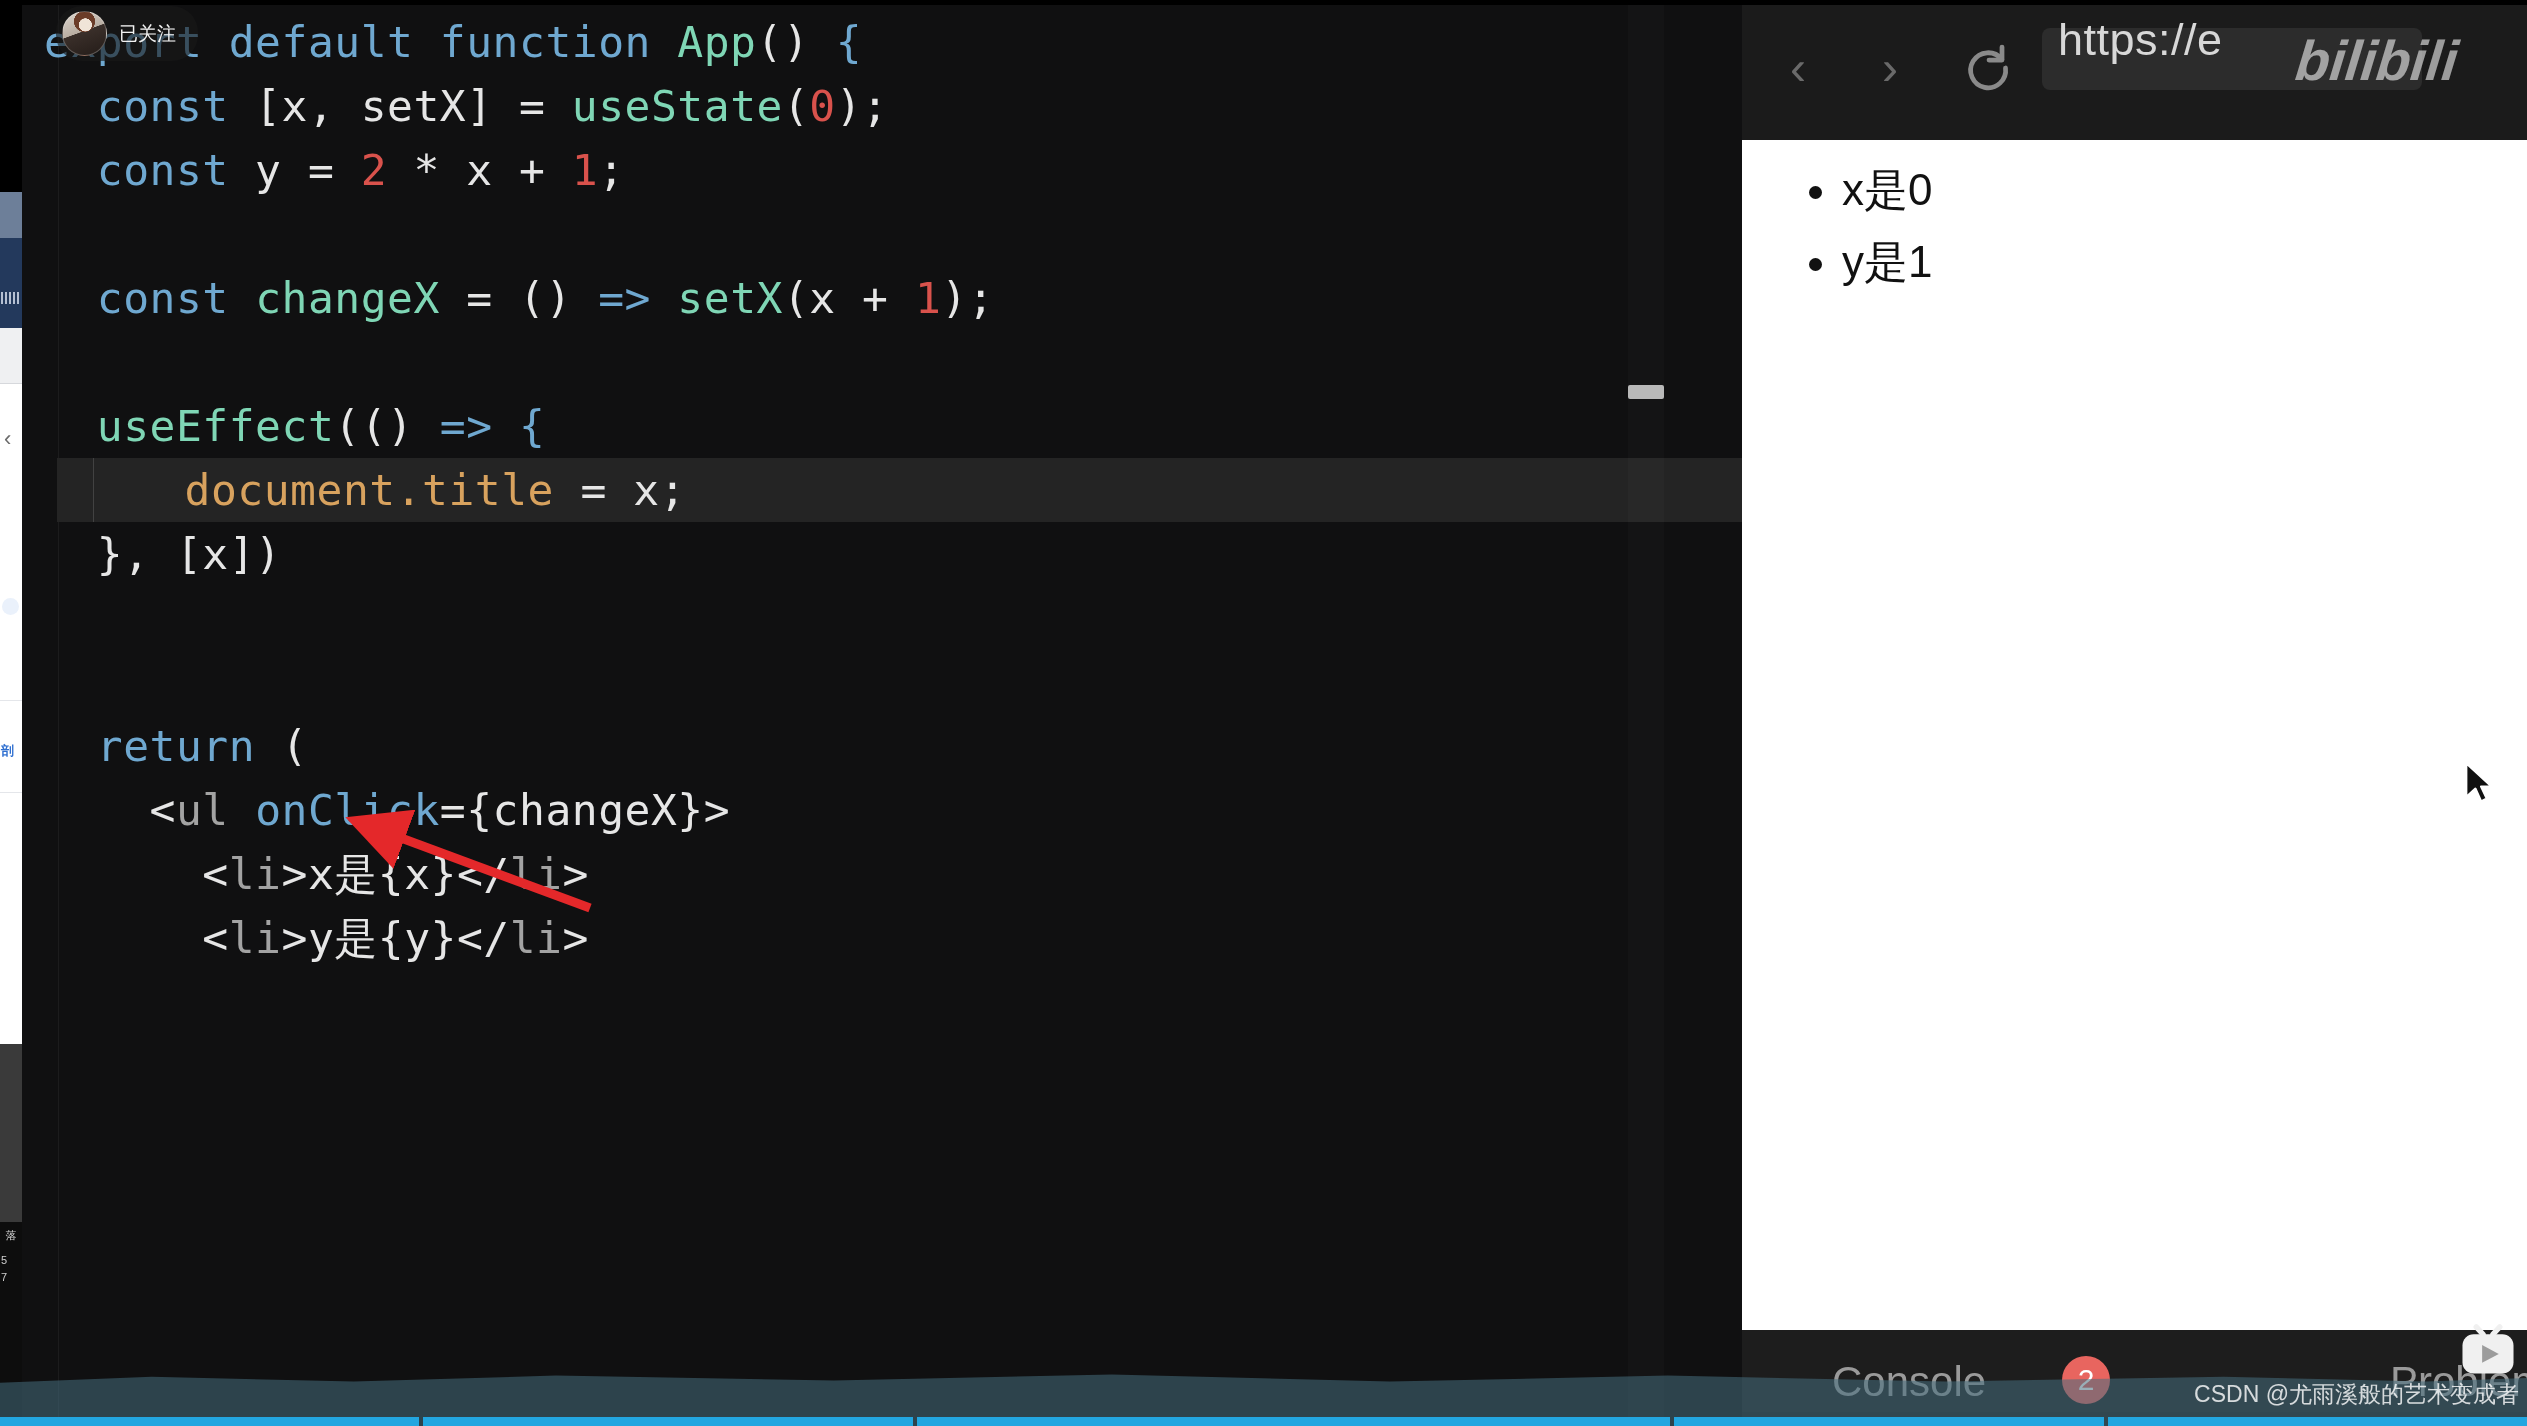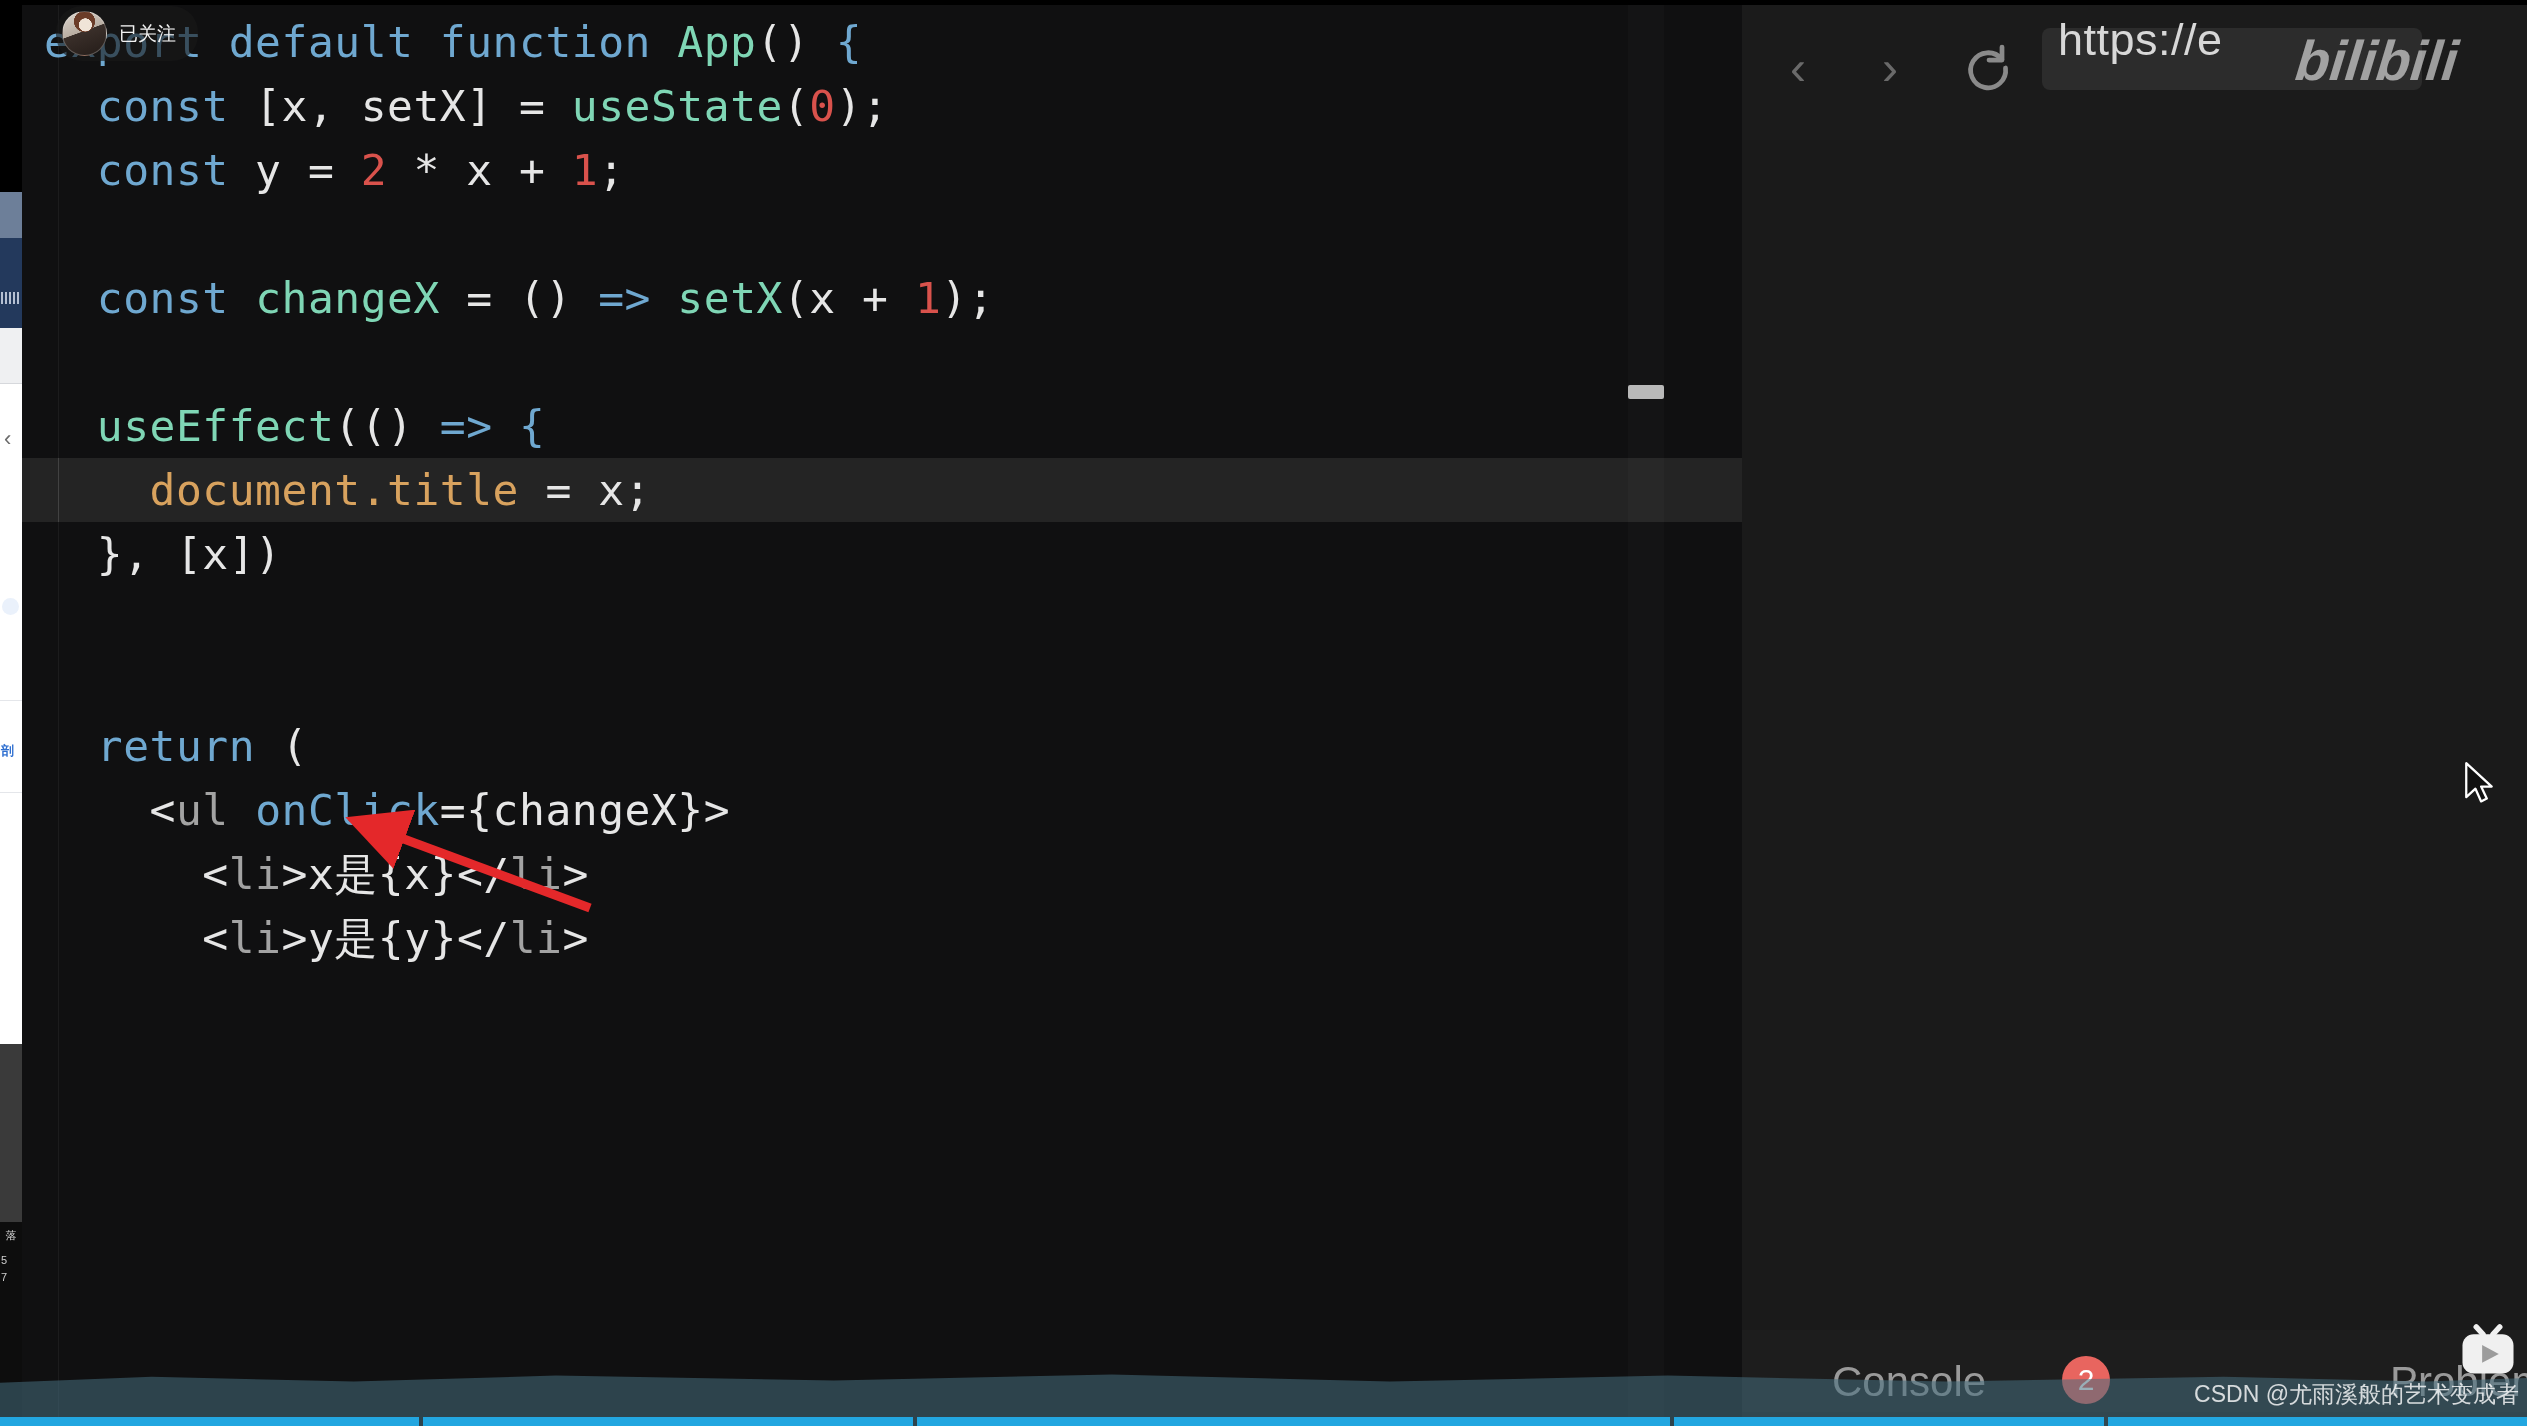--- a/index.html
+++ b/index.html
@@ -99,20 +99,21 @@
     letter-spacing: 0.5px;
     white-space: pre;
   }
   .ln {
     position: relative;
     height: 64px;
     padding-left: 22px;
   }
   .ln.active {
     background: #242424;
+    margin-left: 35px;
   }
   .ln.active::before {
     content: "";
     position: absolute; left: 36px; top: 0; width: 1px; height: 64px;
     background: rgba(255,255,255,0.14);
   }
   .kw   { color: #6fa8d0; }   
   .fn   { color: #7fd6b5; }   
   .num  { color: #d9524c; }   
   .pun  { color: #e6e6e6; }   
@@ -336,20 +337,26 @@
 
       <svg class="reload-icon" viewBox="0 0 24 24">
         <path d="M17.5 8.5 A7 7 0 1 0 19 12" fill="none" stroke="#8a8a8a" stroke-width="1.9" stroke-linecap="round"></path>
         <polyline points="17.6,3.6 17.6,8.8 12.4,8.8" fill="none" stroke="#8a8a8a" stroke-width="1.9" stroke-linecap="round" stroke-linejoin="round"></polyline>
       </svg>
 
       <div class="urlbar"></div>
       <div class="urltext" title="Search or enter address">https://e</div>
     </div>
 
+    <div class="viewport">
+      <ul class="outlist" id="out-list">
+          <li>x是0</li>
+          <li>y是1</li>
+        </ul>
+    </div>
 
     <div class="devtools">
       <div class="dt-console">Console</div>
       <div class="dt-badge">2</div>
       <div class="dt-problems">Problem</div>
     </div>
   </div>
 
   <div class="bili-logo">bilibili</div>
   <svg class="bili-tv" viewBox="0 0 24 22">

